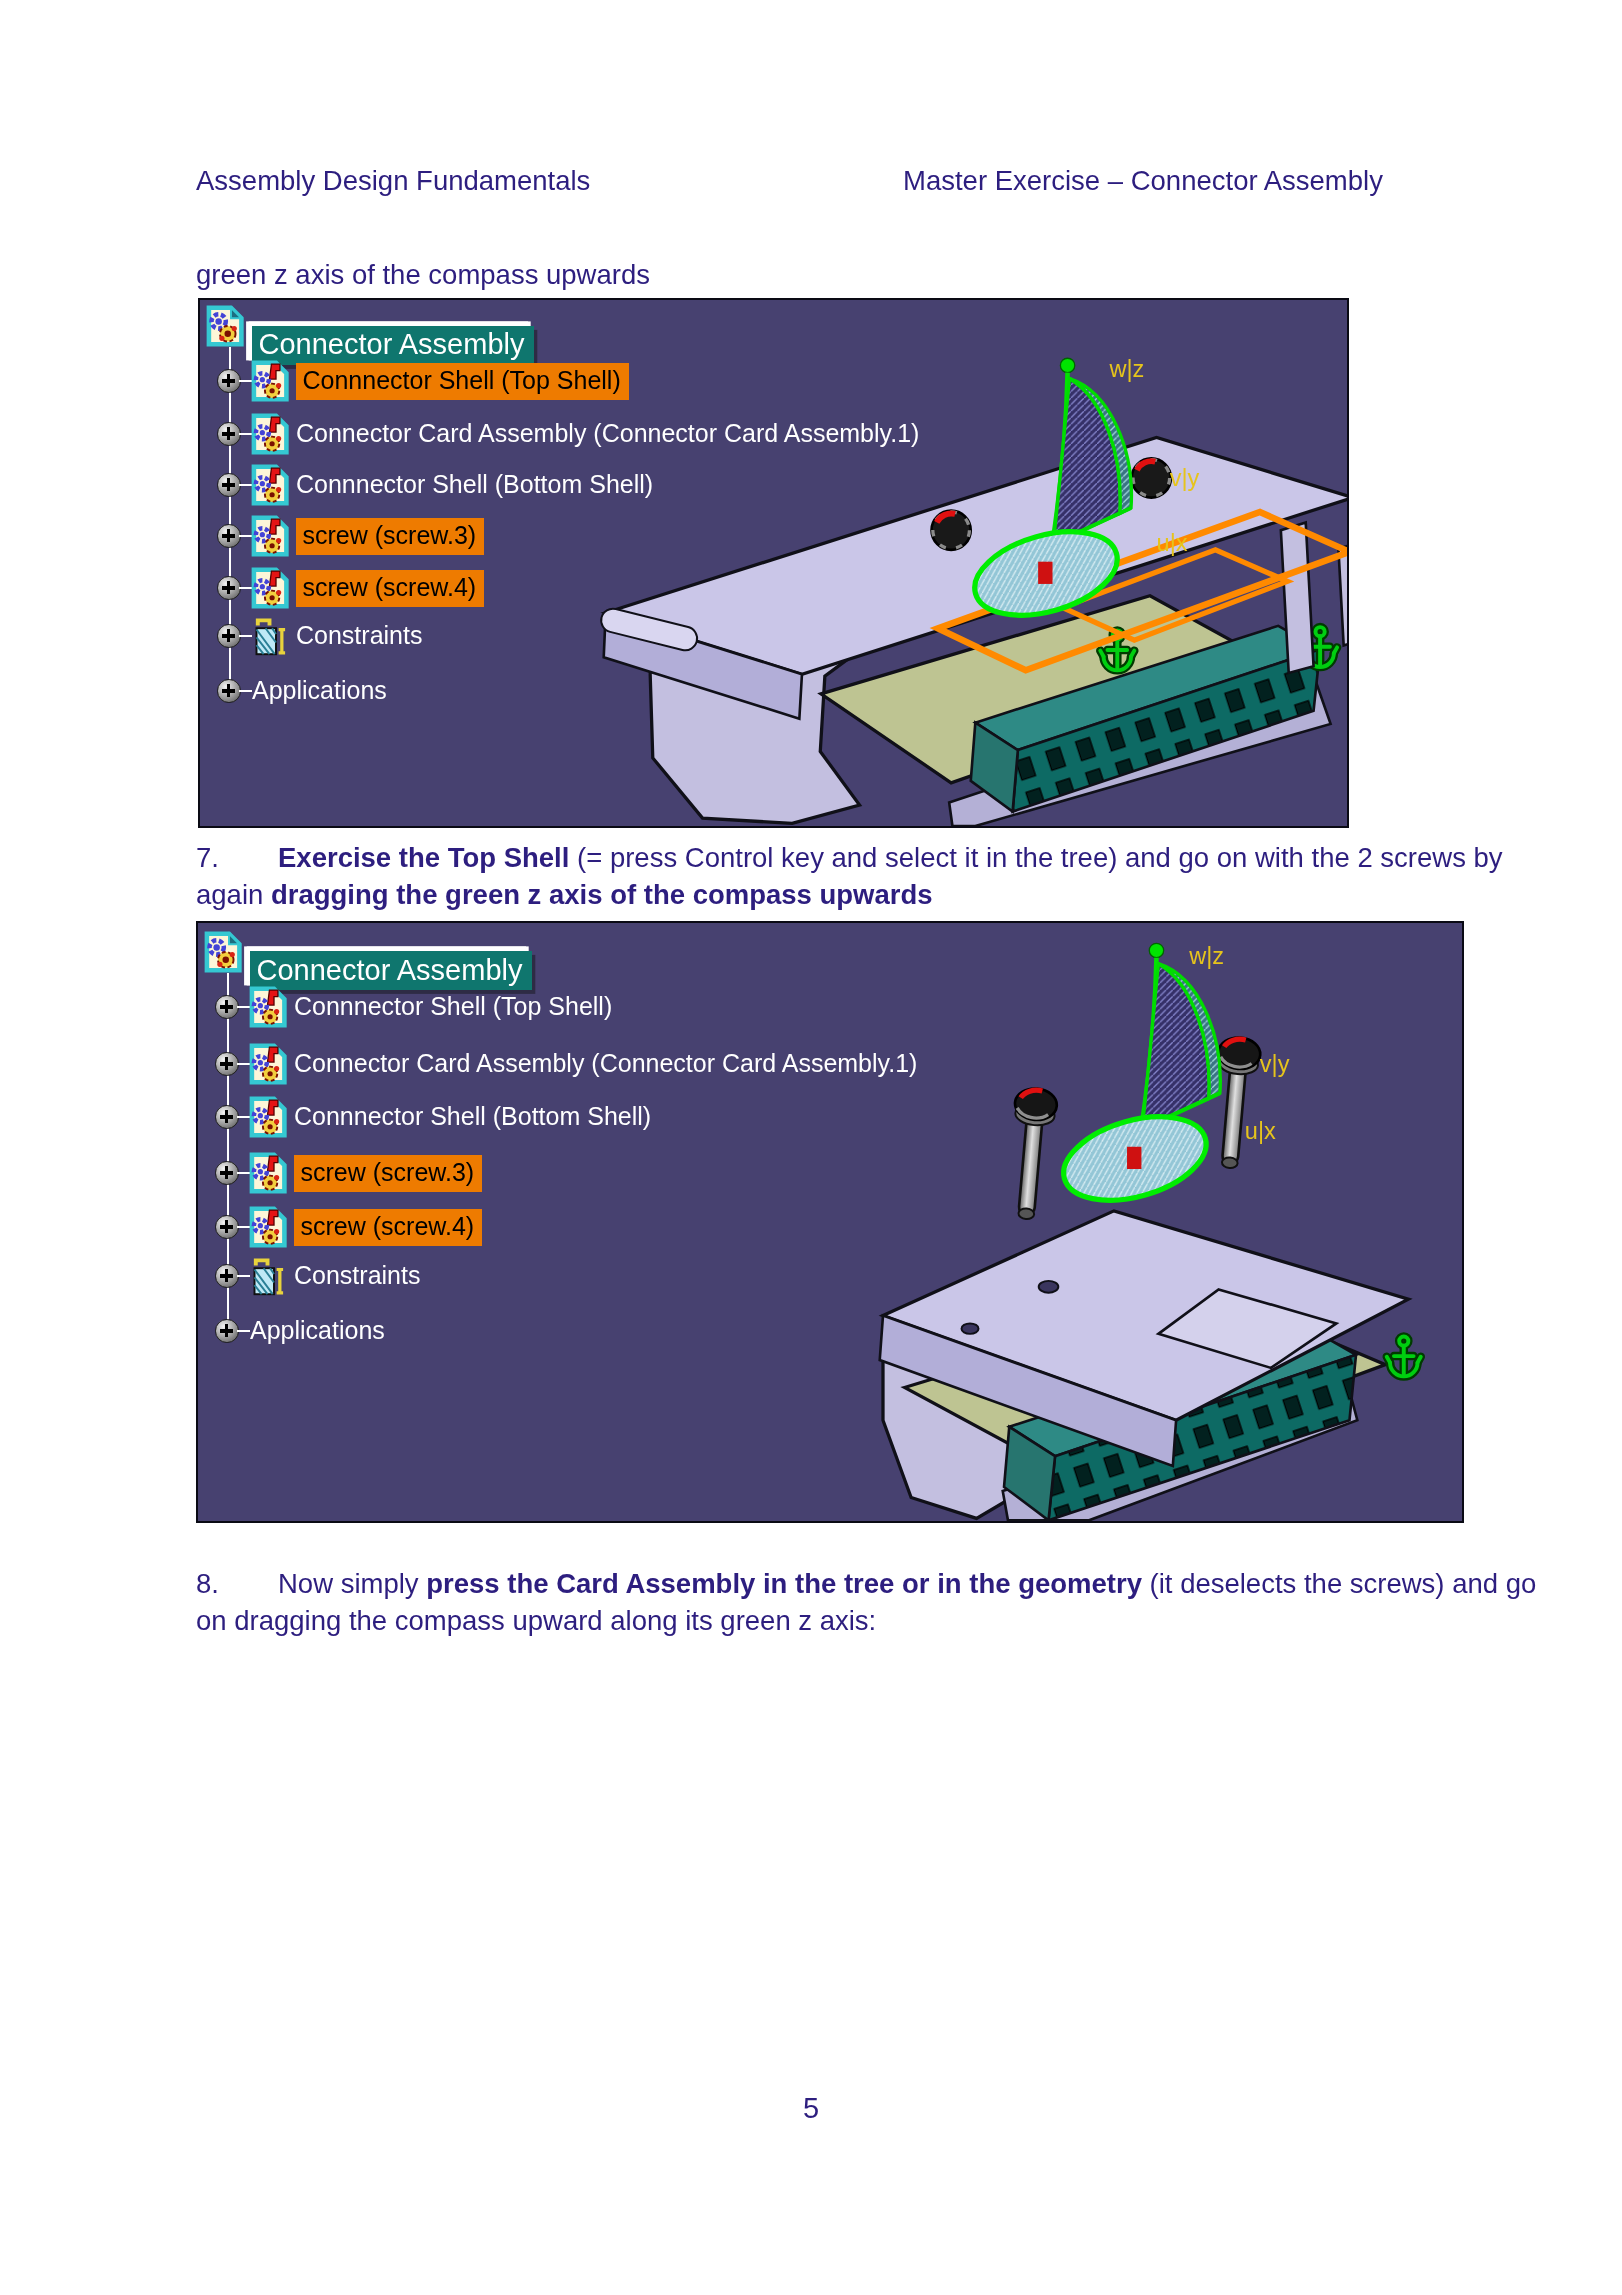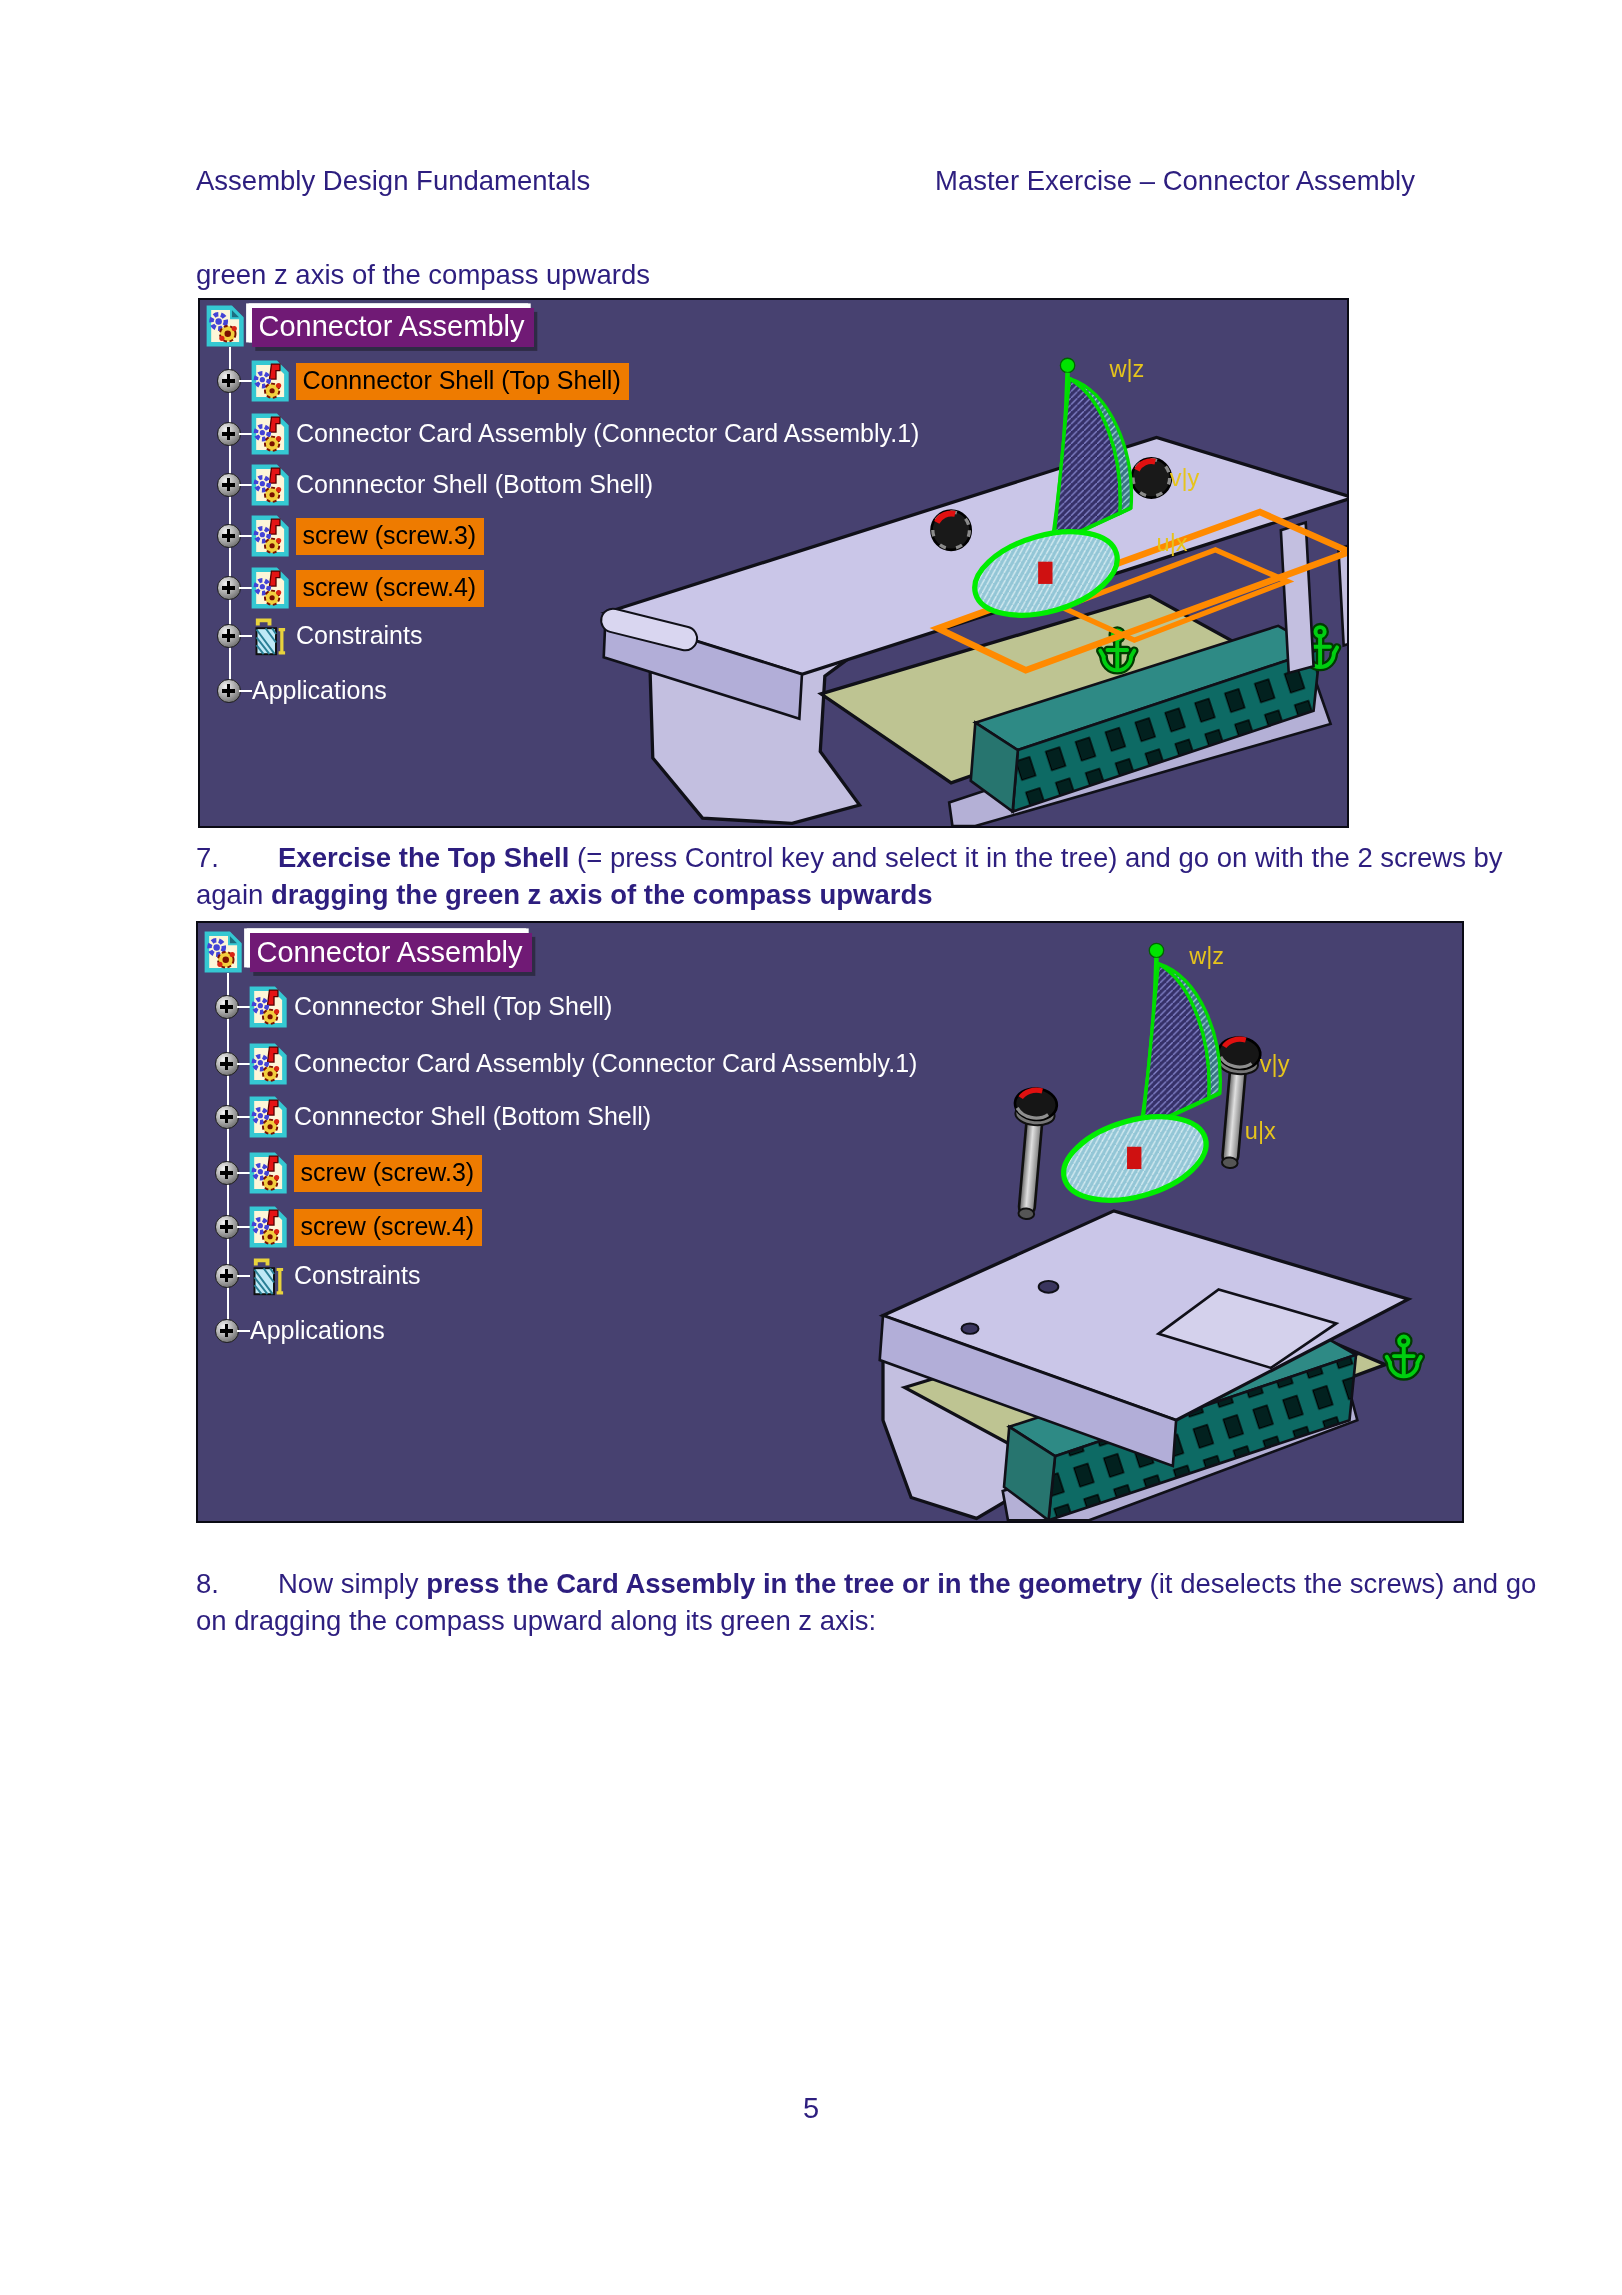--- a/index.html
+++ b/index.html
@@ -1,21 +1,21 @@
 <!DOCTYPE html>
 <html style="font-size:10.5px"><head>
 <meta charset="utf-8">
 <style>
   html,body{margin:0;padding:0;}
   body{
     width:1622px;height:2295px;background:#ffffff;position:relative;
     font-family:"Liberation Sans", sans-serif;color:#2d1e7f;
   }
   .hdr-left{position:absolute;left:196px;top:165px;font-size:27.5px;}
-  .hdr-right{position:absolute;left:903px;top:165px;font-size:27.5px;margin-left:32px;}
+  .hdr-right{position:absolute;left:903px;top:165px;font-size:27.5px;}
   .subtitle{position:absolute;left:196px;top:259px;font-size:27.5px;font-weight:normal;}
 
   
   .panel{position:absolute;background:#474170;border:2px solid #0a0a14;box-sizing:border-box;overflow:hidden;}
   .panel1{left:198px;top:298px;width:1151px;height:530px;}
   .panel2{left:196px;top:921px;width:1268px;height:602px;}
   .scene{position:absolute;left:0;top:0;}
 
   
   .vline{position:absolute;width:2px;background:#fff;}
@@ -25,22 +25,22 @@
         border:1.3px solid #1c1c1c;box-sizing:border-box;}
   .plus::before,.plus::after{content:"";position:absolute;background:#000;}
   .plus::before{left:3.9px;top:9.2px;width:13px;height:3.3px;}
   .plus::after{left:9.2px;top:3.9px;width:3.3px;height:13px;}
   .hline{position:absolute;left:39px;top:19.6px;width:13px;height:2.6px;background:#fff;}
   .ticon{position:absolute;left:50px;top:0px;width:39px;height:42px;}
   .ticon-root{left:5.2px;}
   .tlabel{position:absolute;left:96px;top:2.6px;font-size:25px;white-space:nowrap;line-height:35px;}
   .tlabel-root{left:52px;font-size:29px;}
   .tlabel-noicon{left:52px;}
-  .hl-blue{background:#701a75;color:#fff;padding:1.3px 9.2px 2.6px 6.5px;
-           box-shadow:-3.3px -4.6px 0 #ffffff,-5.9px -4.6px 0 #ffffff,3.3px 3.9px 0 rgba(25,25,35,.55);}
+  .hl-blue{background:#0f766e;color:#fff;padding:1.3px 9.2px 2.6px 6.5px;
+           box-shadow:-3.3px -4.6px 0 #ffffff,-5.9px -4.6px 0 #ffffff,3.3px 3.9px 0 rgba(25,25,35,.55);margin-top:18px;}
   .hl-orange{background:#ee7b00;color:#000;padding:0.7px 7.9px 2px 6.5px;}
   .hl-plain{color:#fff;}
 
   
   .step{position:absolute;left:196px;width:1348px;font-size:27.5px;line-height:37px;color:#2d1e7f;}
   .step7{top:839px;}
   .step8{top:1565px;}
   .stepnum{display:inline-block;width:82px;}
   .b{font-weight:bold;}
 

